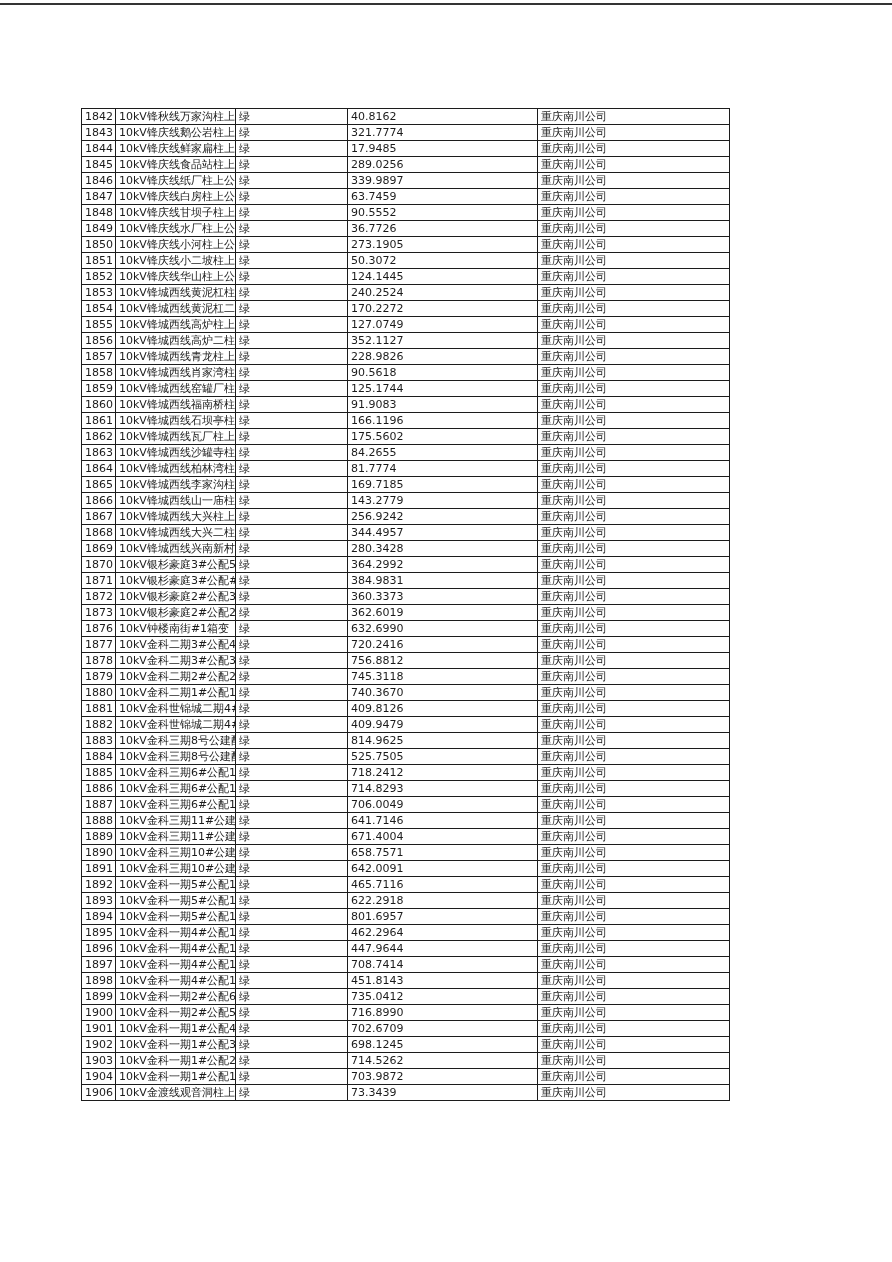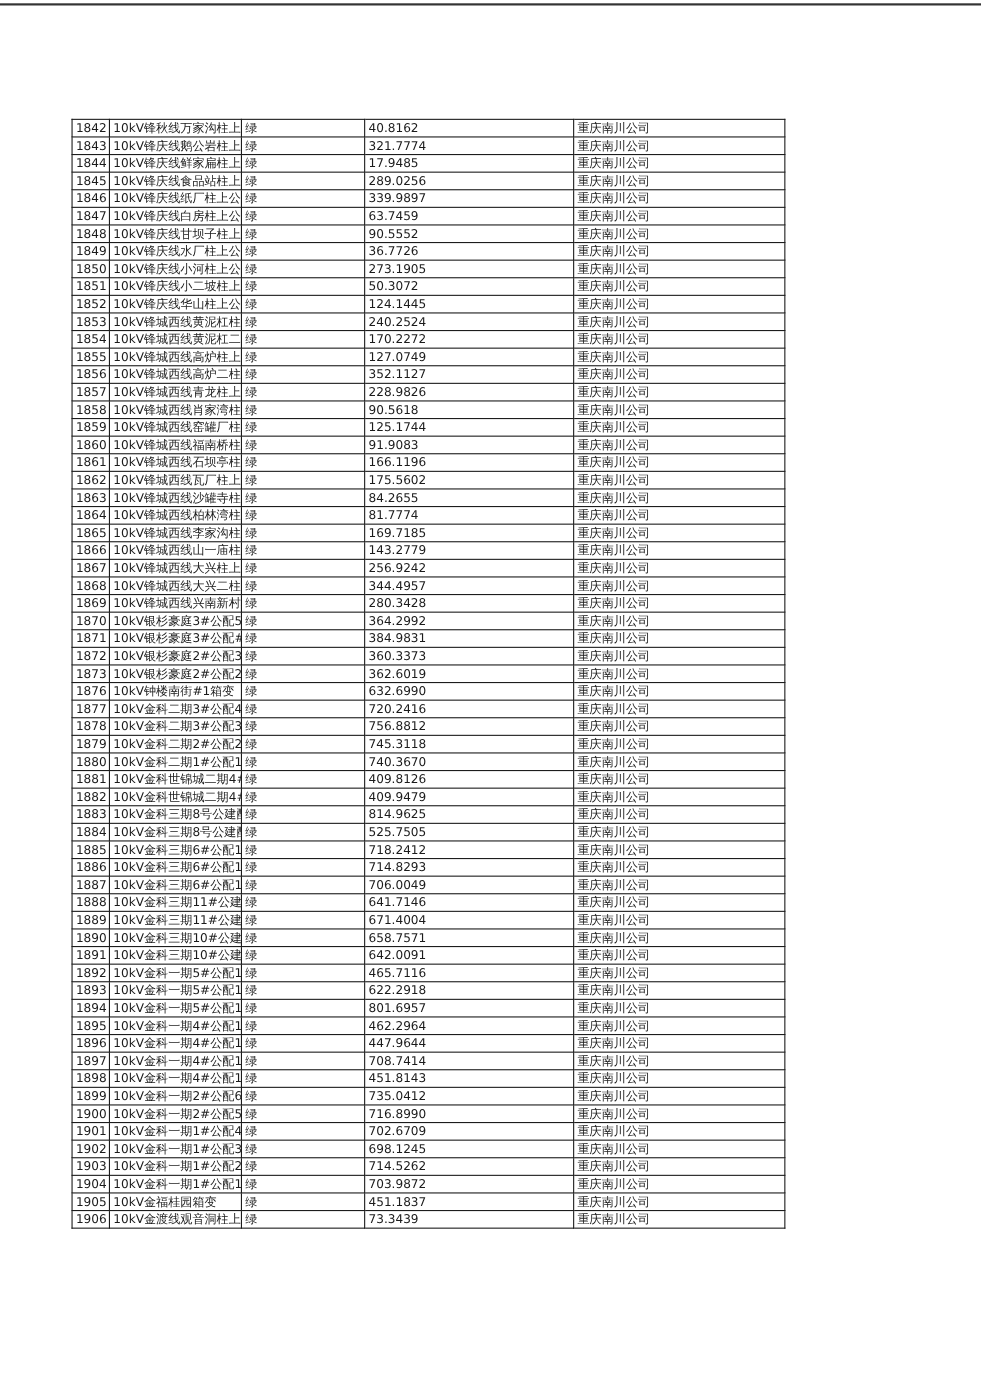--- a/index.html
+++ b/index.html
@@ -9,21 +9,21 @@
     position:relative;
     font-family:"DejaVu Sans", sans-serif;
     overflow:hidden;
   }
   .top-rule {
     position:absolute; left:0; top:3px;
     width:892px; height:2px;
     background:#343434;
   }
   table.report {
-    position:absolute; left:65px; top:108px;
+    position:absolute; left:81px; top:108px;
     border-collapse:collapse;
     table-layout:fixed;
     width:648px;
   }
   table.report td {
     border:1px solid #1c1c1c;
     height:15px;
     padding:0 0 0 3px;
     font-size:11px;
     line-height:15px;
@@ -479,27 +479,20 @@
     <td class="c-company">重庆南川公司</td>
   </tr>
       <tr>
     <td class="c-idx">1904</td>
     <td class="c-name">10kV金科一期1#公配1#变</td>
     <td class="c-status">绿</td>
     <td class="c-value">703.9872</td>
     <td class="c-company">重庆南川公司</td>
   </tr>
       <tr>
-    <td class="c-idx">1905</td>
-    <td class="c-name">10kV金福桂园箱变</td>
-    <td class="c-status">绿</td>
-    <td class="c-value">451.1837</td>
-    <td class="c-company">重庆南川公司</td>
-  </tr>
-      <tr>
     <td class="c-idx">1906</td>
     <td class="c-name">10kV金渡线观音洞柱上公</td>
     <td class="c-status">绿</td>
     <td class="c-value">73.3439</td>
     <td class="c-company">重庆南川公司</td>
   </tr>
     </tbody>
 </table>
 
 </body></html>

